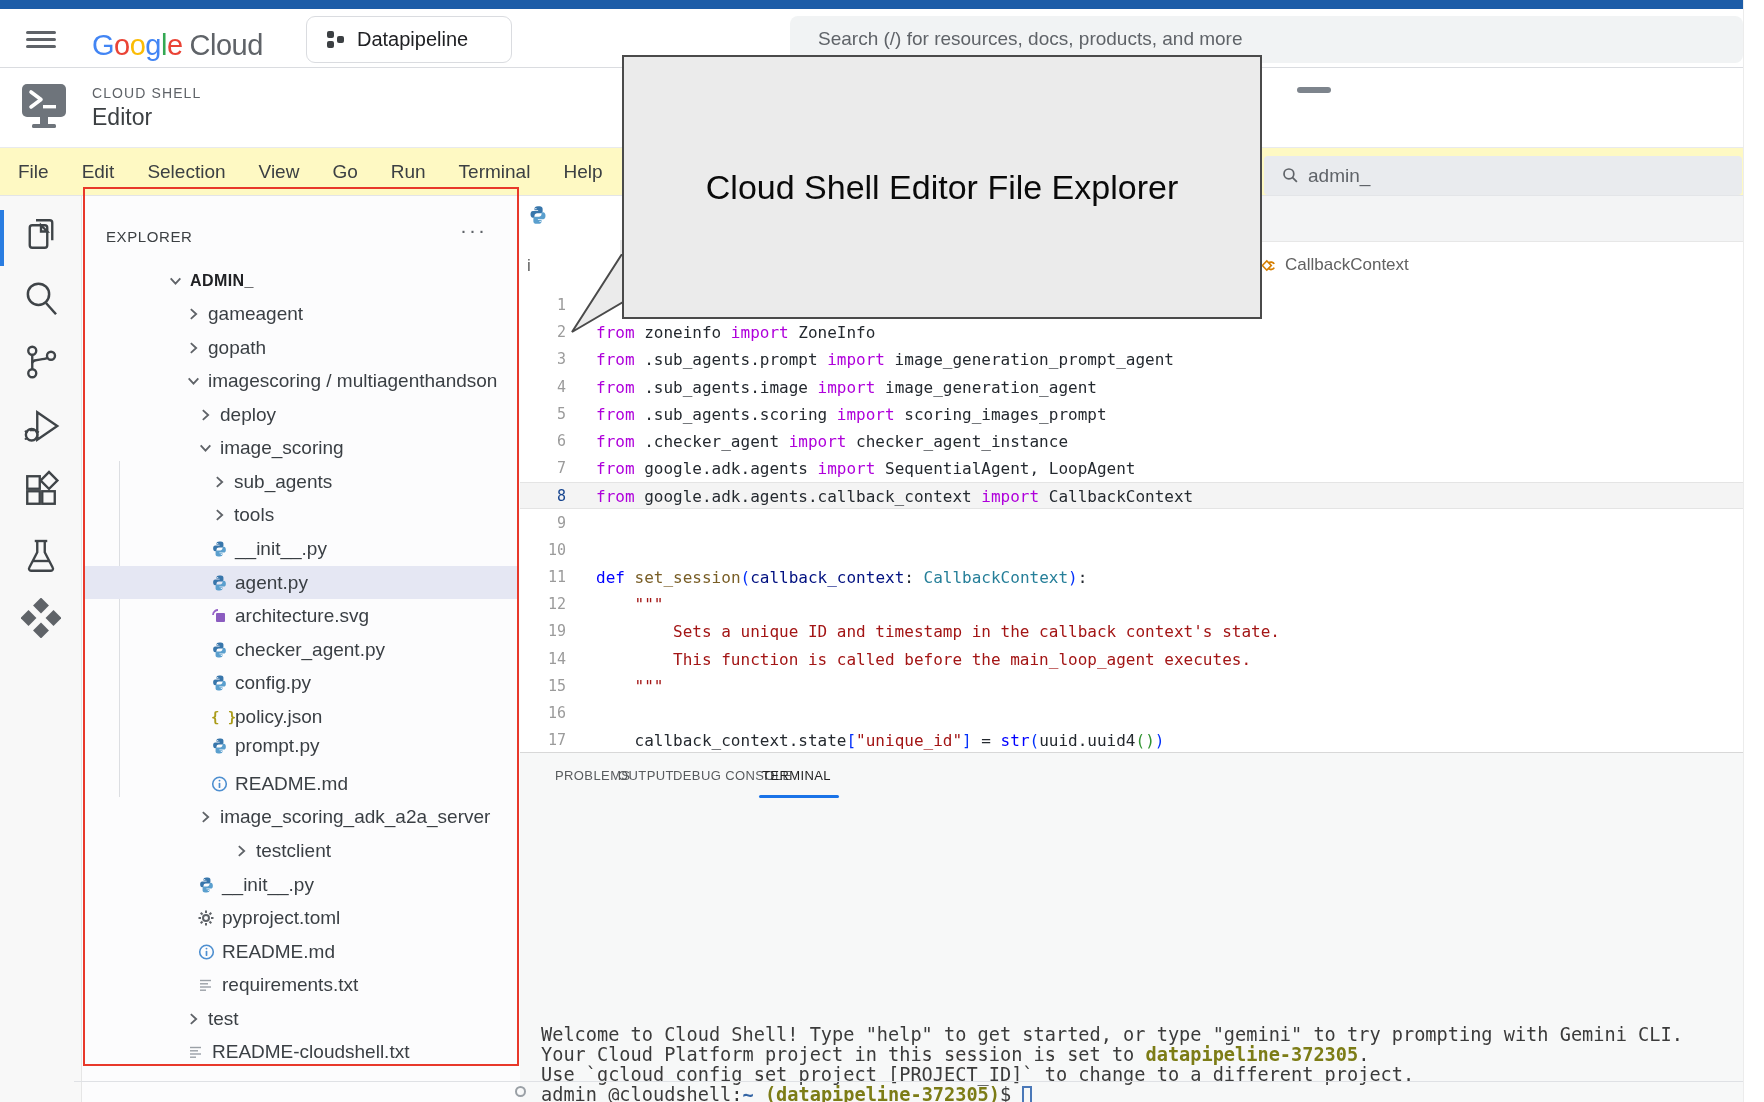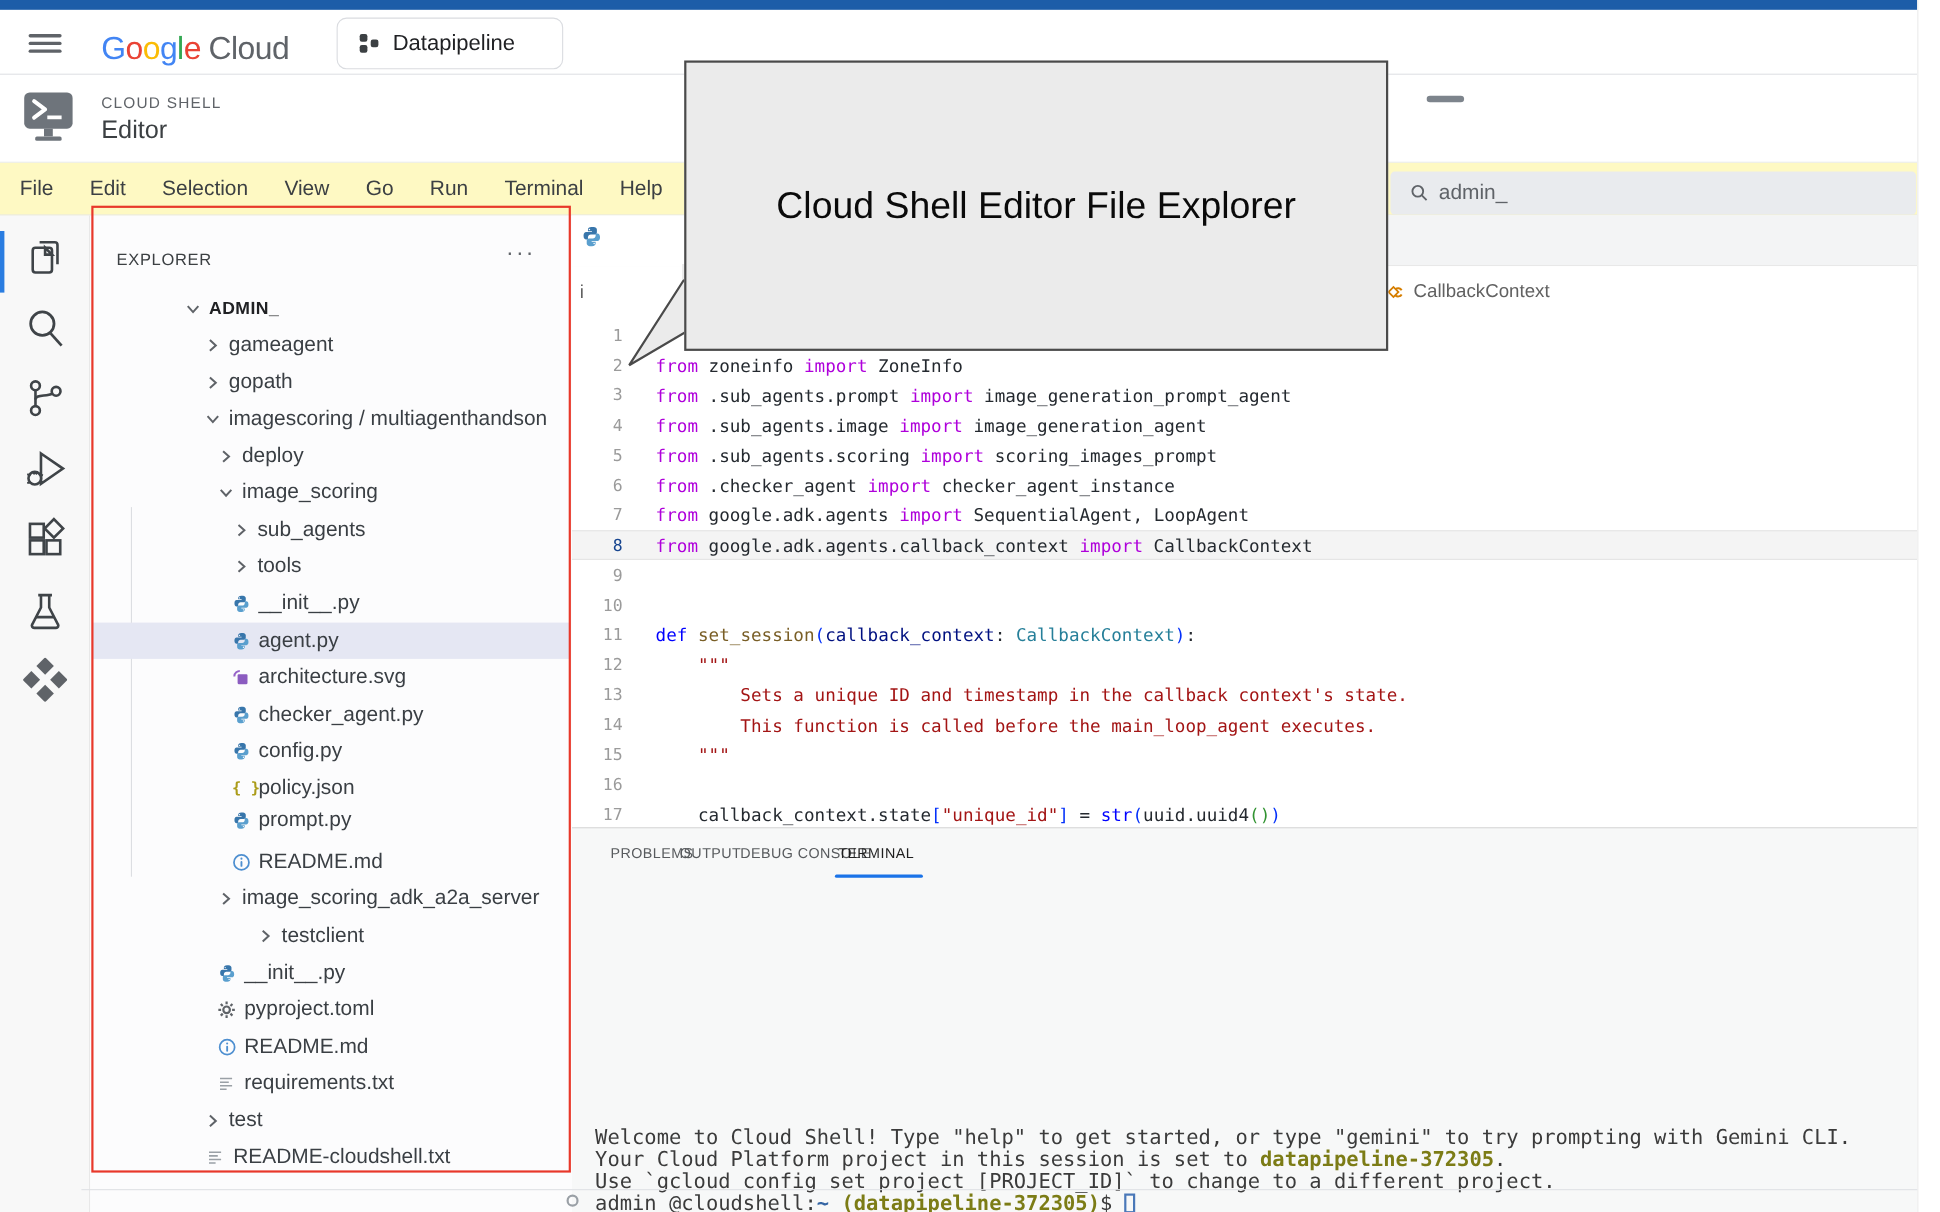--- a/index.html
+++ b/index.html
@@ -103,20 +103,23 @@
       <div></div>
     </div>
   <div class="abs" id="gclogo"><span id="gletters"><span style="color: rgb(66, 133, 244);">G</span><span style="color: rgb(234, 67, 53);">o</span><span style="color: rgb(251, 188, 5);">o</span><span style="color: rgb(66, 133, 244);">g</span><span style="color: rgb(52, 168, 83);">l</span><span style="color: rgb(234, 67, 53);">e</span></span><span class="cl">Cloud</span></div>
   <div class="abs" id="projectbtn">
     <div id="projicon">
         <i style="left:0;top:0"></i>
         <i style="left:0;top:10px"></i>
         <i style="left:10px;top:5px"></i>
       </div>
     <span id="projname">Datapipeline</span>
+  </div>
+  <div class="abs" id="searchpill">
+    <span>Search (/) for resources, docs, products, and more</span>
   </div>
 </div>
 
 <div class="abs" id="csheader">
   <svg class="abs" id="csicon" viewBox="0 0 46 52">
     <rect x="1" y="2" width="44" height="33" rx="5" fill="#6e747b"></rect>
     <path d="M10 10 L20 17.5 L10 25" stroke="#fff" stroke-width="3.6" fill="none" stroke-linecap="round" stroke-linejoin="round"></path>
     <rect x="22" y="23" width="13" height="3.4" fill="#fff"></rect>
     <rect x="19" y="35" width="8" height="7" fill="#6e747b"></rect>
     <rect x="11" y="42" width="24" height="4" rx="1.5" fill="#6e747b"></rect>
@@ -466,21 +469,21 @@
       <div class="codeline" style="top: 52.4px;"><span class="gut">3</span><span class="src"><span class="tk-k">from</span><span class="tk-p"> .sub_agents.prompt </span><span class="tk-k">import</span><span class="tk-p"> image_generation_prompt_agent</span></span></div>
       <div class="codeline" style="top: 79.6px;"><span class="gut">4</span><span class="src"><span class="tk-k">from</span><span class="tk-p"> .sub_agents.image </span><span class="tk-k">import</span><span class="tk-p"> image_generation_agent</span></span></div>
       <div class="codeline" style="top: 106.8px;"><span class="gut">5</span><span class="src"><span class="tk-k">from</span><span class="tk-p"> .sub_agents.scoring </span><span class="tk-k">import</span><span class="tk-p"> scoring_images_prompt</span></span></div>
       <div class="codeline" style="top: 134px;"><span class="gut">6</span><span class="src"><span class="tk-k">from</span><span class="tk-p"> .checker_agent </span><span class="tk-k">import</span><span class="tk-p"> checker_agent_instance</span></span></div>
       <div class="codeline" style="top: 161.2px;"><span class="gut">7</span><span class="src"><span class="tk-k">from</span><span class="tk-p"> google.adk.agents </span><span class="tk-k">import</span><span class="tk-p"> SequentialAgent, LoopAgent</span></span></div>
       <div class="codeline cur" style="top: 188.4px;"><span class="gut">8</span><span class="src"><span class="tk-k">from</span><span class="tk-p"> google.adk.agents.callback_context </span><span class="tk-k">import</span><span class="tk-p"> CallbackContext</span></span></div>
       <div class="codeline" style="top: 215.6px;"><span class="gut">9</span><span class="src"></span></div>
       <div class="codeline" style="top: 242.8px;"><span class="gut">10</span><span class="src"></span></div>
       <div class="codeline" style="top: 270px;"><span class="gut">11</span><span class="src"><span class="tk-d">def</span><span class="tk-p"> </span><span class="tk-f">set_session</span><span class="tk-b1">(</span><span class="tk-a">callback_context</span><span class="tk-p">: </span><span class="tk-t">CallbackContext</span><span class="tk-b1">)</span><span class="tk-p">:</span></span></div>
       <div class="codeline" style="top: 297.2px;"><span class="gut">12</span><span class="src"><span class="tk-s">    """</span></span></div>
-      <div class="codeline" style="top: 324.4px;"><span class="gut">13</span><span class="src"><span class="tk-s">        Sets a unique ID and timestamp in the callback context's state.</span></span></div>
+      <div class="codeline" style="top: 324.4px;"><span class="gut">19</span><span class="src"><span class="tk-s">        Sets a unique ID and timestamp in the callback context's state.</span></span></div>
       <div class="codeline" style="top: 351.6px;"><span class="gut">14</span><span class="src"><span class="tk-s">        This function is called before the main_loop_agent executes.</span></span></div>
       <div class="codeline" style="top: 378.8px;"><span class="gut">15</span><span class="src"><span class="tk-s">    """</span></span></div>
       <div class="codeline" style="top: 406px;"><span class="gut">16</span><span class="src"></span></div>
       <div class="codeline" style="top: 433.2px;"><span class="gut">17</span><span class="src"><span class="tk-p">    callback_context.state</span><span class="tk-b1">[</span><span class="tk-s">"unique_id"</span><span class="tk-b1">]</span><span class="tk-p"> = </span><span class="tk-d">str</span><span class="tk-b1">(</span><span class="tk-p">uuid.uuid4</span><span class="tk-b2">(</span><span class="tk-b2">)</span><span class="tk-b1">)</span></span></div>
     </div>
 
   <div id="panel">
     <div id="ptabs">
         <div class="ptab" style="left: 35px;">PROBLEMS</div>
         <div class="ptab" style="left: 98px;">OUTPUT</div>

